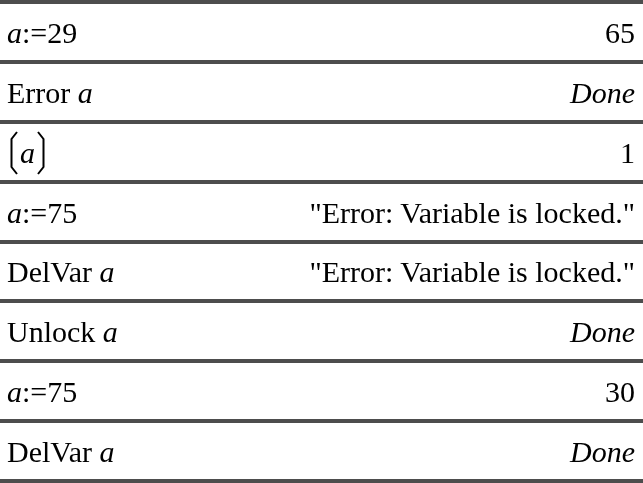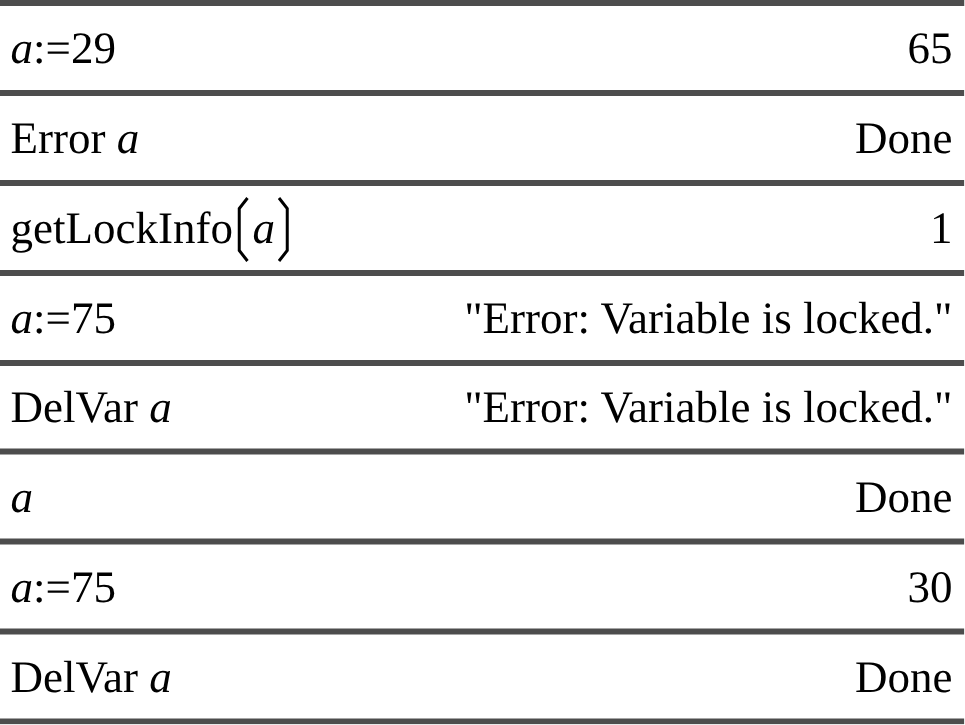--- a/index.html
+++ b/index.html
@@ -26,59 +26,59 @@
     line-height: 1;
   }
   .expr {
     display: inline-flex;
     align-items: center;
     white-space: pre;
   }
   .expr span { white-space: pre; }
   .var { font-style: italic; }
   .result { text-align: center; white-space: pre; }
-  .result.italic { }
+  .result.italic { font-style: italic; }
   .paren { display: inline-block; margin: 0 1px; }
 </style>
 </head>
 <body>
 
 <div class="screen">
 
   <div class="row">
     <span class="expr"><span class="var">a</span><span>:=29</span></span>
     <span class="result">65</span>
   </div>
 
   <div class="row">
     <span class="expr"><span>Error </span><span class="var">a</span></span>
     <span class="result italic">Done</span>
   </div>
 
   <div class="row">
-    <span class="expr"><span>getLockInfo</span><svg class="paren" width="11" height="46" viewBox="0 0 11 46">
+    <span class="expr"><svg class="paren" width="11" height="46" viewBox="0 0 11 46">
           <polyline points="9,2 3.5,9 3.5,37 9,44" fill="none" stroke="#000000" stroke-width="2"></polyline>
         </svg><span class="var">a</span><svg class="paren" width="11" height="46" viewBox="0 0 11 46">
           <polyline points="2,2 7.5,9 7.5,37 2,44" fill="none" stroke="#000000" stroke-width="2"></polyline>
         </svg></span>
     <span class="result">1</span>
   </div>
 
   <div class="row">
     <span class="expr"><span class="var">a</span><span>:=75</span></span>
     <span class="result">"Error: Variable is locked."</span>
   </div>
 
   <div class="row">
     <span class="expr"><span>DelVar </span><span class="var">a</span></span>
     <span class="result">"Error: Variable is locked."</span>
   </div>
 
   <div class="row">
-    <span class="expr"><span class="var">a</span></span>
+    <span class="expr"><span>Unlock </span><span class="var">a</span></span>
     <span class="result italic">Done</span>
   </div>
 
   <div class="row">
     <span class="expr"><span class="var">a</span><span>:=75</span></span>
     <span class="result">30</span>
   </div>
 
   <div class="row">
     <span class="expr"><span>DelVar </span><span class="var">a</span></span>

